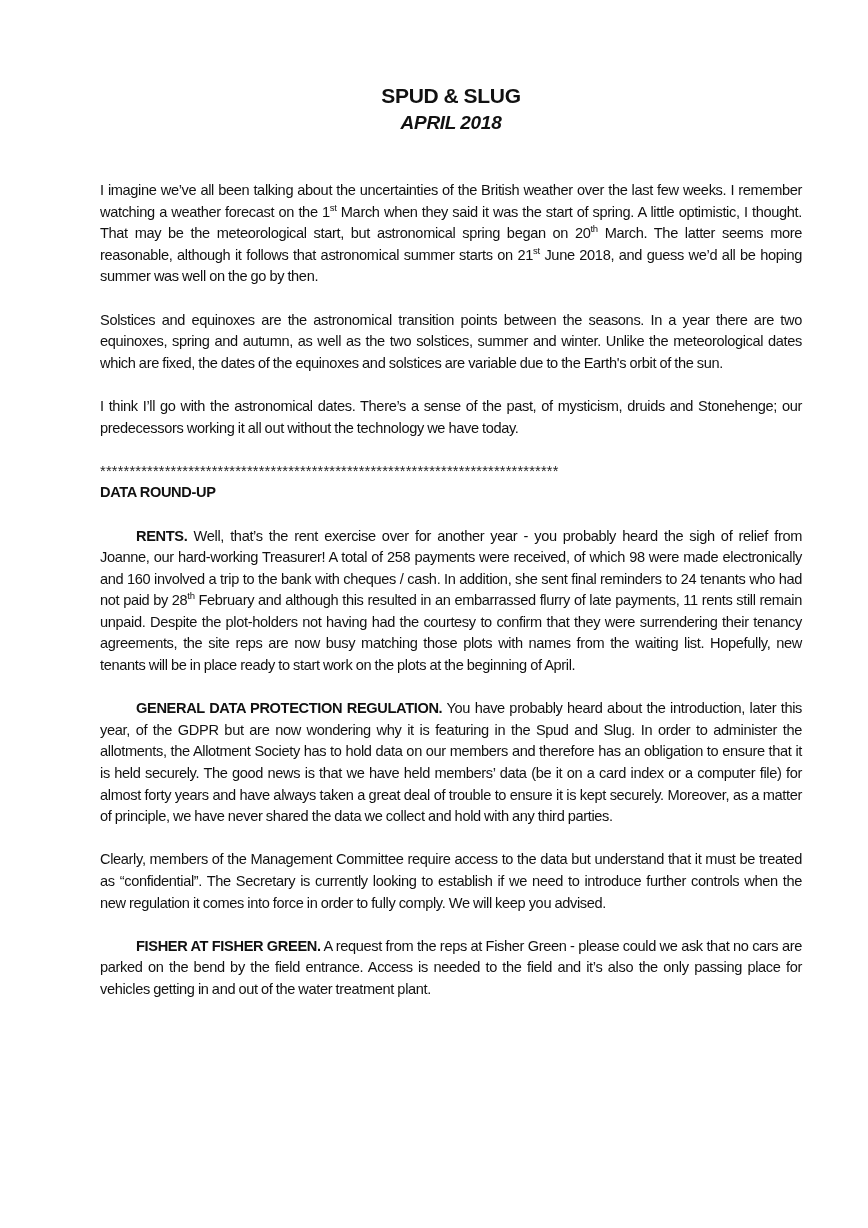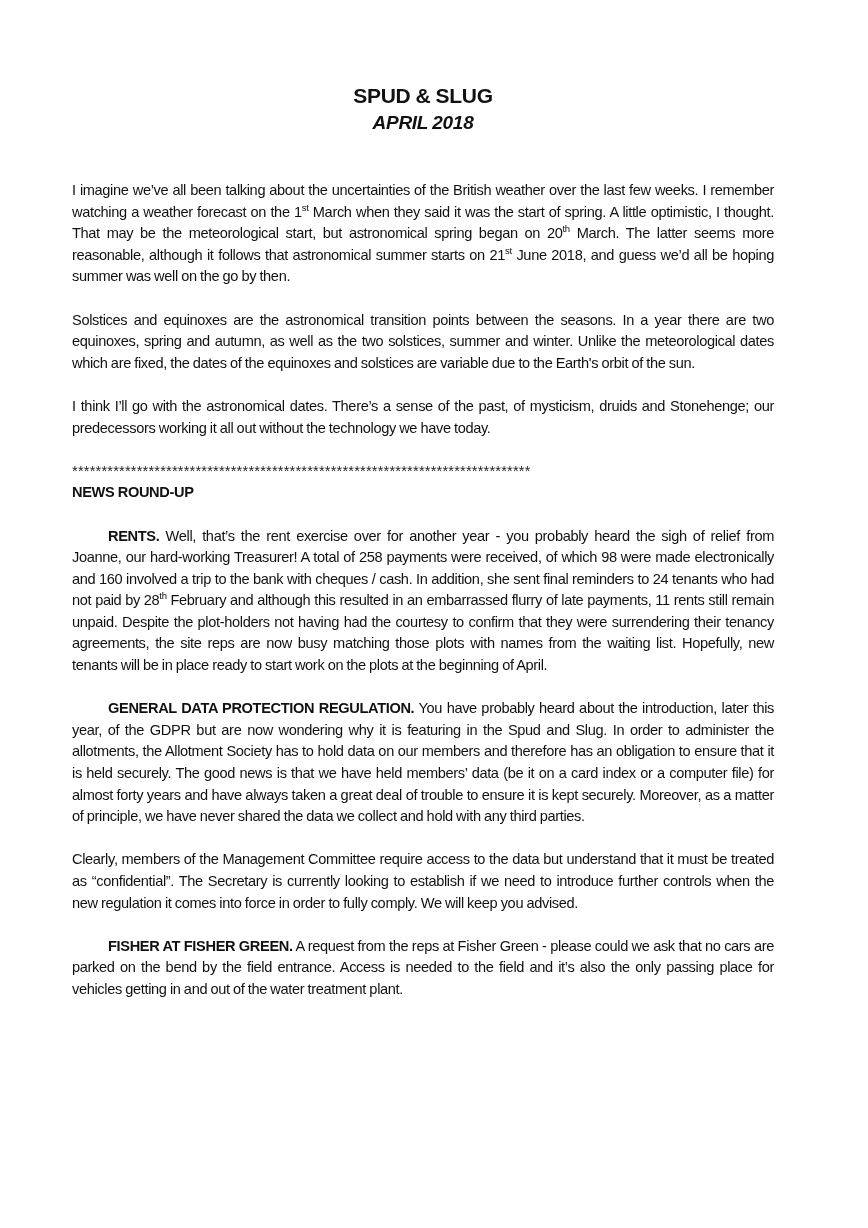--- a/index.html
+++ b/index.html
@@ -1,18 +1,18 @@
 <!DOCTYPE html>
 <html><head>
 <meta charset="utf-8">
 <style>
   html, body { margin: 0; padding: 0; background: #ffffff; }
   body { width: 868px; height: 1228px; position: relative; overflow: hidden; }
   .page {
-    position: absolute; left: 72px; top: 82px; width: 702px;
+    position: absolute; left: 100px; top: 82px; width: 702px;
     font-family: "Liberation Sans", sans-serif;
     color: #111111;
     font-size: 14.6px;
     line-height: 21.6px;
     letter-spacing: -0.35px;
     word-spacing: -0.4px;
   }
   .title {
     text-align: center; font-weight: bold; font-size: 21px; line-height: 28px;
     margin: 0; letter-spacing: -0.3px;
@@ -37,21 +37,21 @@
 <div class="page">
   <h1 class="title">SPUD &amp; SLUG</h1>
   <h2 class="subtitle">APRIL 2018</h2>
 
   <p class="intro"><span>I imagine we’ve all been talking about the uncertainties of the British weather over the last few weeks.  I remember watching a weather forecast on the 1</span><sup>st</sup><span> March when they said it was the start of spring.  A little optimistic, I thought.  That may be the meteorological start, but astronomical spring began on 20</span><sup>th</sup><span> March.  The latter seems more reasonable, although it follows that astronomical summer starts on 21</span><sup>st</sup><span> June 2018, and guess we’d all be hoping summer was well on the go by then.</span></p>
 
   <p>Solstices and equinoxes are the astronomical transition points between the seasons.  In a year there are two equinoxes, spring and autumn, as well as the two solstices, summer and winter.  Unlike the meteorological dates which are fixed, the dates of the equinoxes and solstices are variable due to the Earth's orbit of the sun.</p>
   <p>I think I’ll go with the astronomical dates.  There’s a sense of the past, of mysticism, druids and Stonehenge; our predecessors working it all out without the technology we have today.</p>
 
   <div class="stars">******************************************************************************</div>
-  <div class="section-heading">NEWS ROUND-UP</div>
+  <div class="section-heading">DATA ROUND-UP</div>
 
   <p><b>RENTS.</b><span>  Well, that’s the rent exercise over for another year - you probably heard the sigh of relief from Joanne, our hard-working Treasurer!  A total of 258 payments were received, of which 98 were made electronically and 160 involved a trip to the bank with cheques / cash.  In addition, she sent final reminders to 24 tenants who had not paid by 28</span><sup>th</sup><span> February and although this resulted in an embarrassed flurry of late payments, 11 rents still remain unpaid.  Despite the plot-holders not having had the courtesy to confirm that they were surrendering their tenancy agreements, the site reps are now busy matching those plots with names from the waiting list.  Hopefully, new tenants will be in place ready to start work on the plots at the beginning of April.</span></p>
 
   <p><b>GENERAL DATA PROTECTION REGULATION.</b><span>  You have probably heard about the introduction, later this year, of the GDPR but are now wondering why it is featuring in the Spud and Slug.  In order to administer the allotments, the Allotment Society has to hold data on our members and therefore has an obligation to ensure that it is held securely.  The good news is that we have held members’ data (be it on a card index or a computer file) for almost forty years and have always taken a great deal of trouble to ensure it is kept securely.  Moreover, as a matter of principle, we have never shared the data we collect and hold with any third parties.</span></p>
 
   <p>Clearly, members of the Management Committee require access to the data but understand that it must be treated as “confidential”.  The Secretary is currently looking to establish if we need to introduce further controls when the new regulation it comes into force in order to fully comply.  We will keep you advised.</p>
 
   <p><b>FISHER AT FISHER GREEN.</b><span>  A request from the reps at Fisher Green - please could we ask that no cars are parked on the bend by the field entrance.  Access is needed to the field and it’s also the only passing place for vehicles getting in and out of the water treatment plant.</span></p>
 </div>
 

